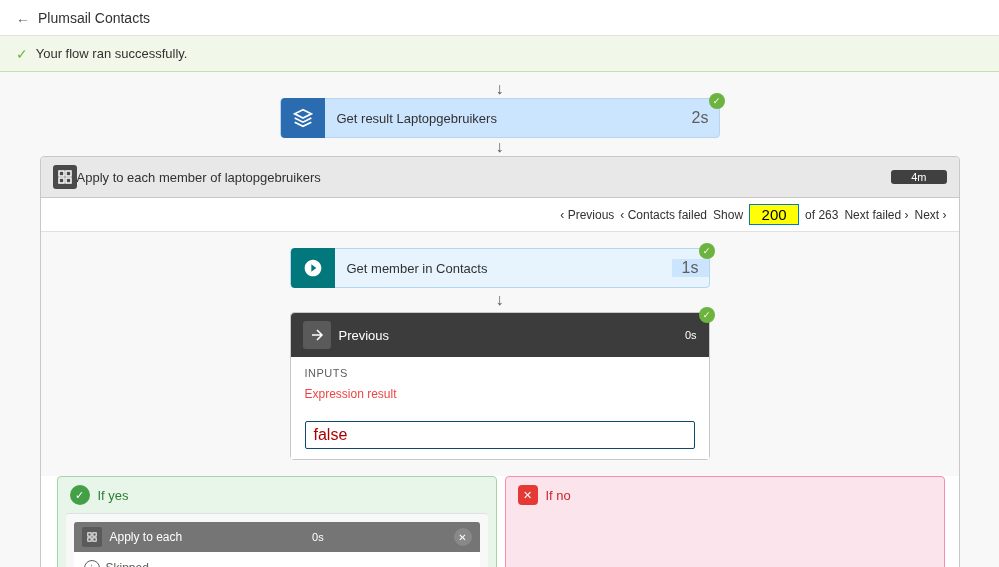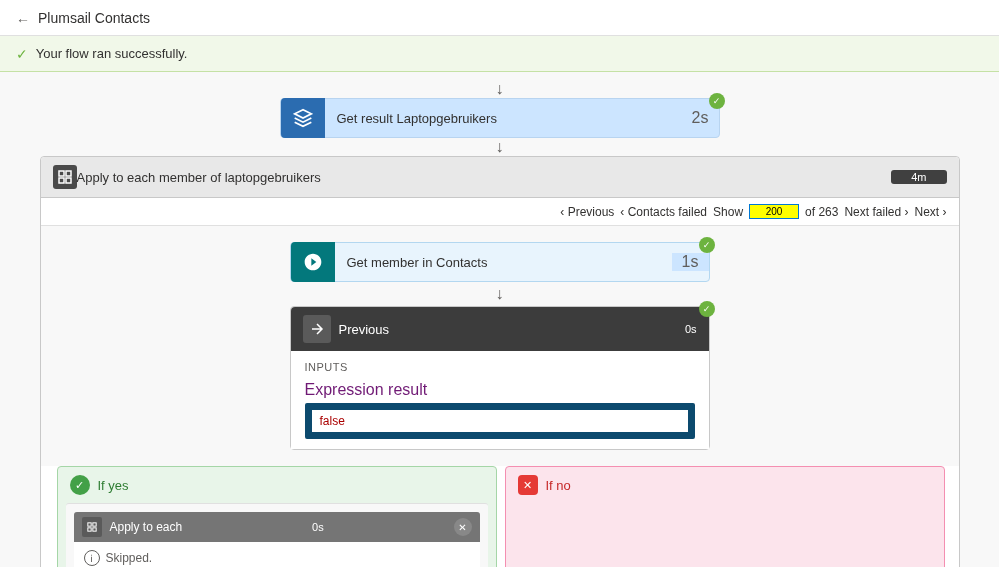--- a/index.html
+++ b/index.html
@@ -192,21 +192,21 @@
       cursor: pointer;
       display: flex;
       align-items: center;
       gap: 2px;
     }
     .pagination-input {
       width: 50px;
       border: 1px solid #0078d4;
       background: #ffff00;
       text-align: center;
-      font-size: 10px;
+      font-size: 15px;
       padding: 1px 4px;
       outline: none;
     }
 
     
     .apply-inner {
       padding: 16px;
       display: flex;
       flex-direction: column;
       align-items: center;
@@ -277,29 +277,29 @@
       padding: 10px 14px;
       background: #fff;
     }
     .condition-section-label {
       font-size: 11px;
       color: #605e5c;
       margin-bottom: 8px;
       letter-spacing: 0.5px;
     }
     .condition-field-label {
-      font-size: 16px;
-      color: #701a75;
-      margin-bottom: 4px;
+      font-size: 12px;
+      color: #ef4444;
+      margin-bottom: 20px;
     }
     .condition-field-value {
-      border: 7px solid #0c4a6e;
+      border: 1px solid #0c4a6e;
       border-radius: 2px;
       padding: 4px 8px;
-      font-size: 12px;
+      font-size: 16px;
       color: #a00;
       background: #fff;
       width: 100%;
     }
 
     
     .branches-row {
       display: flex;
       gap: 8px;
       width: 920px;

